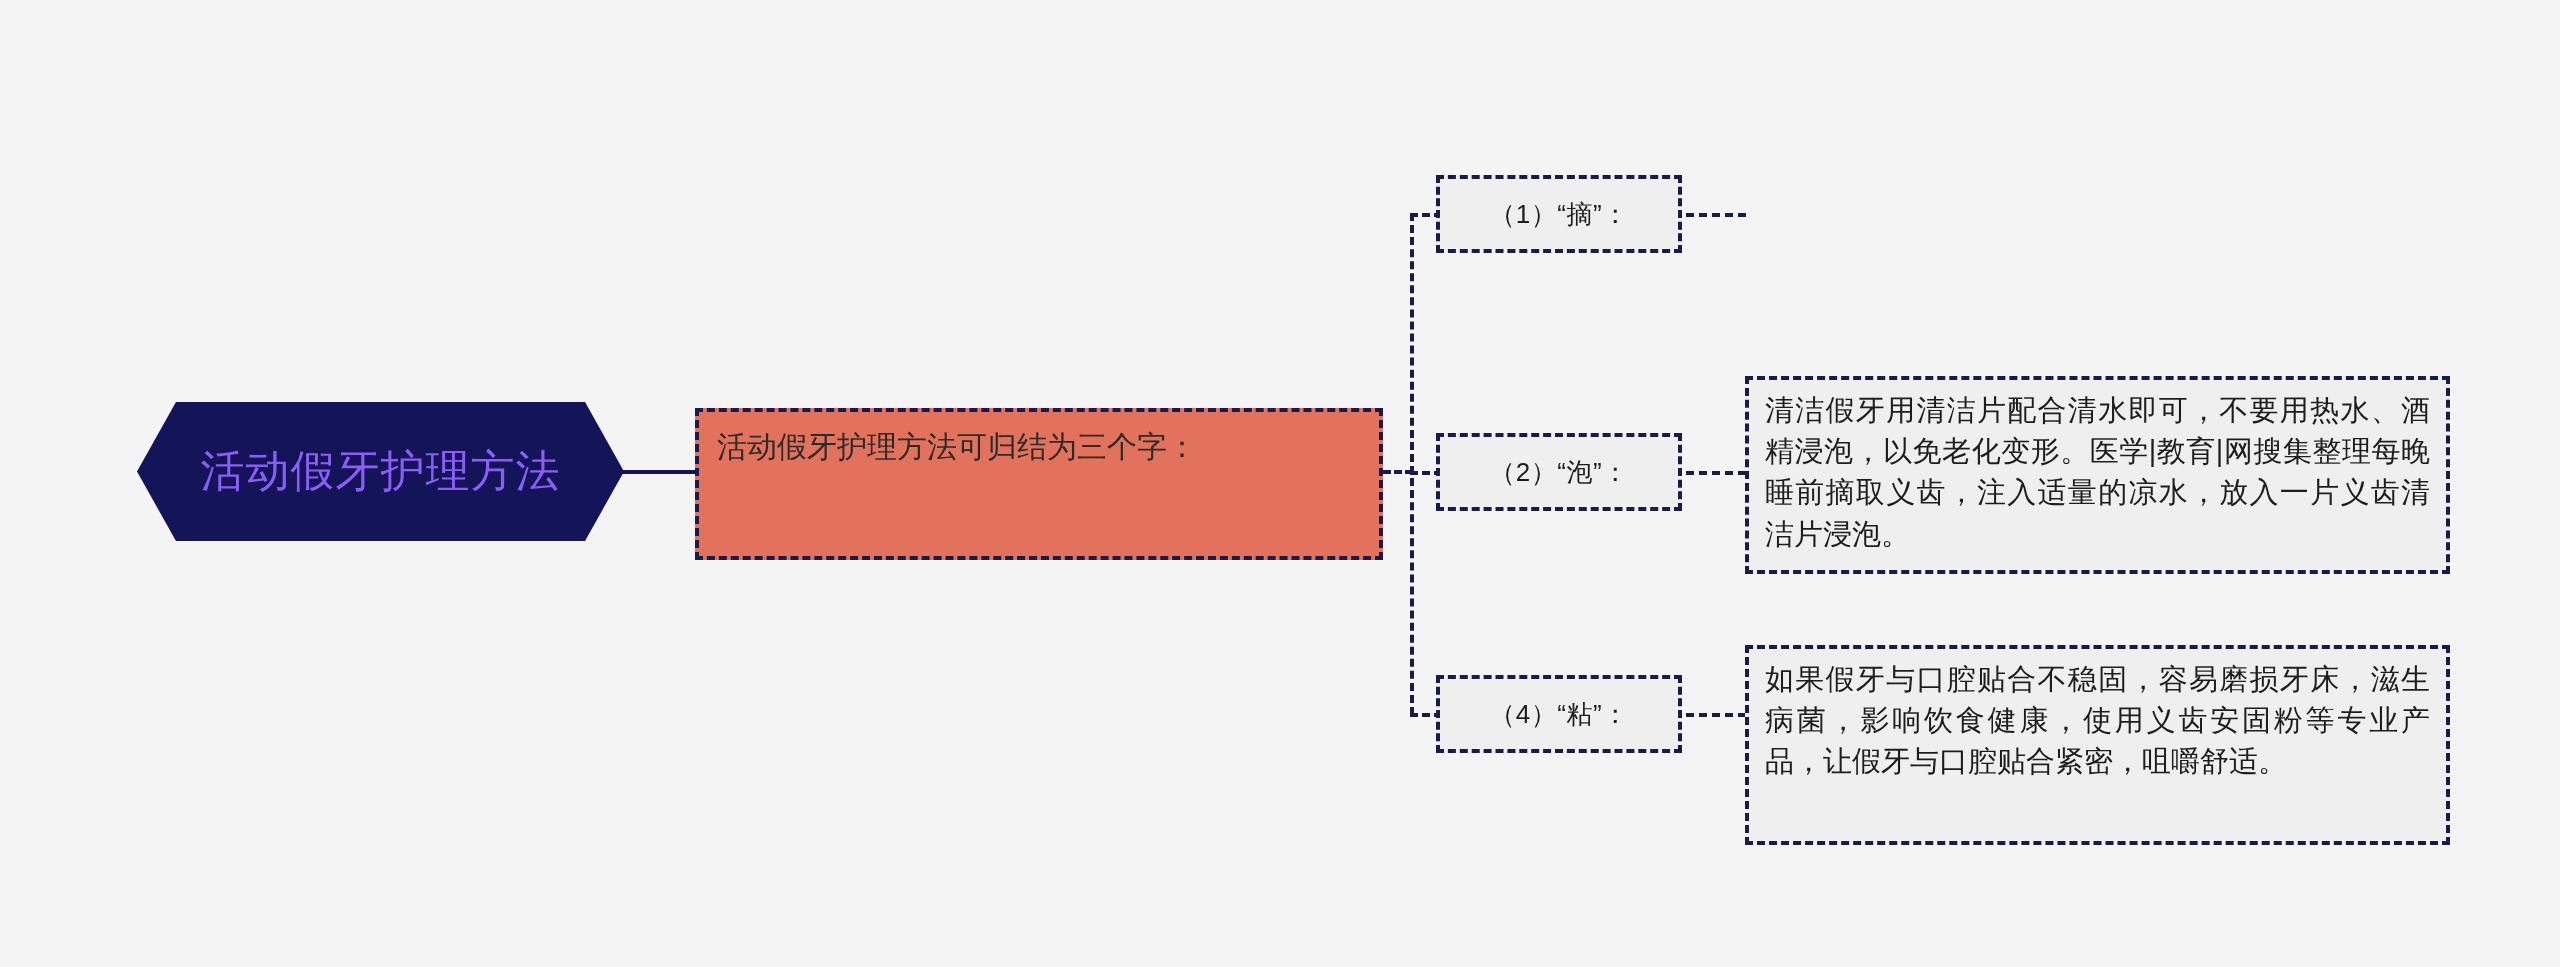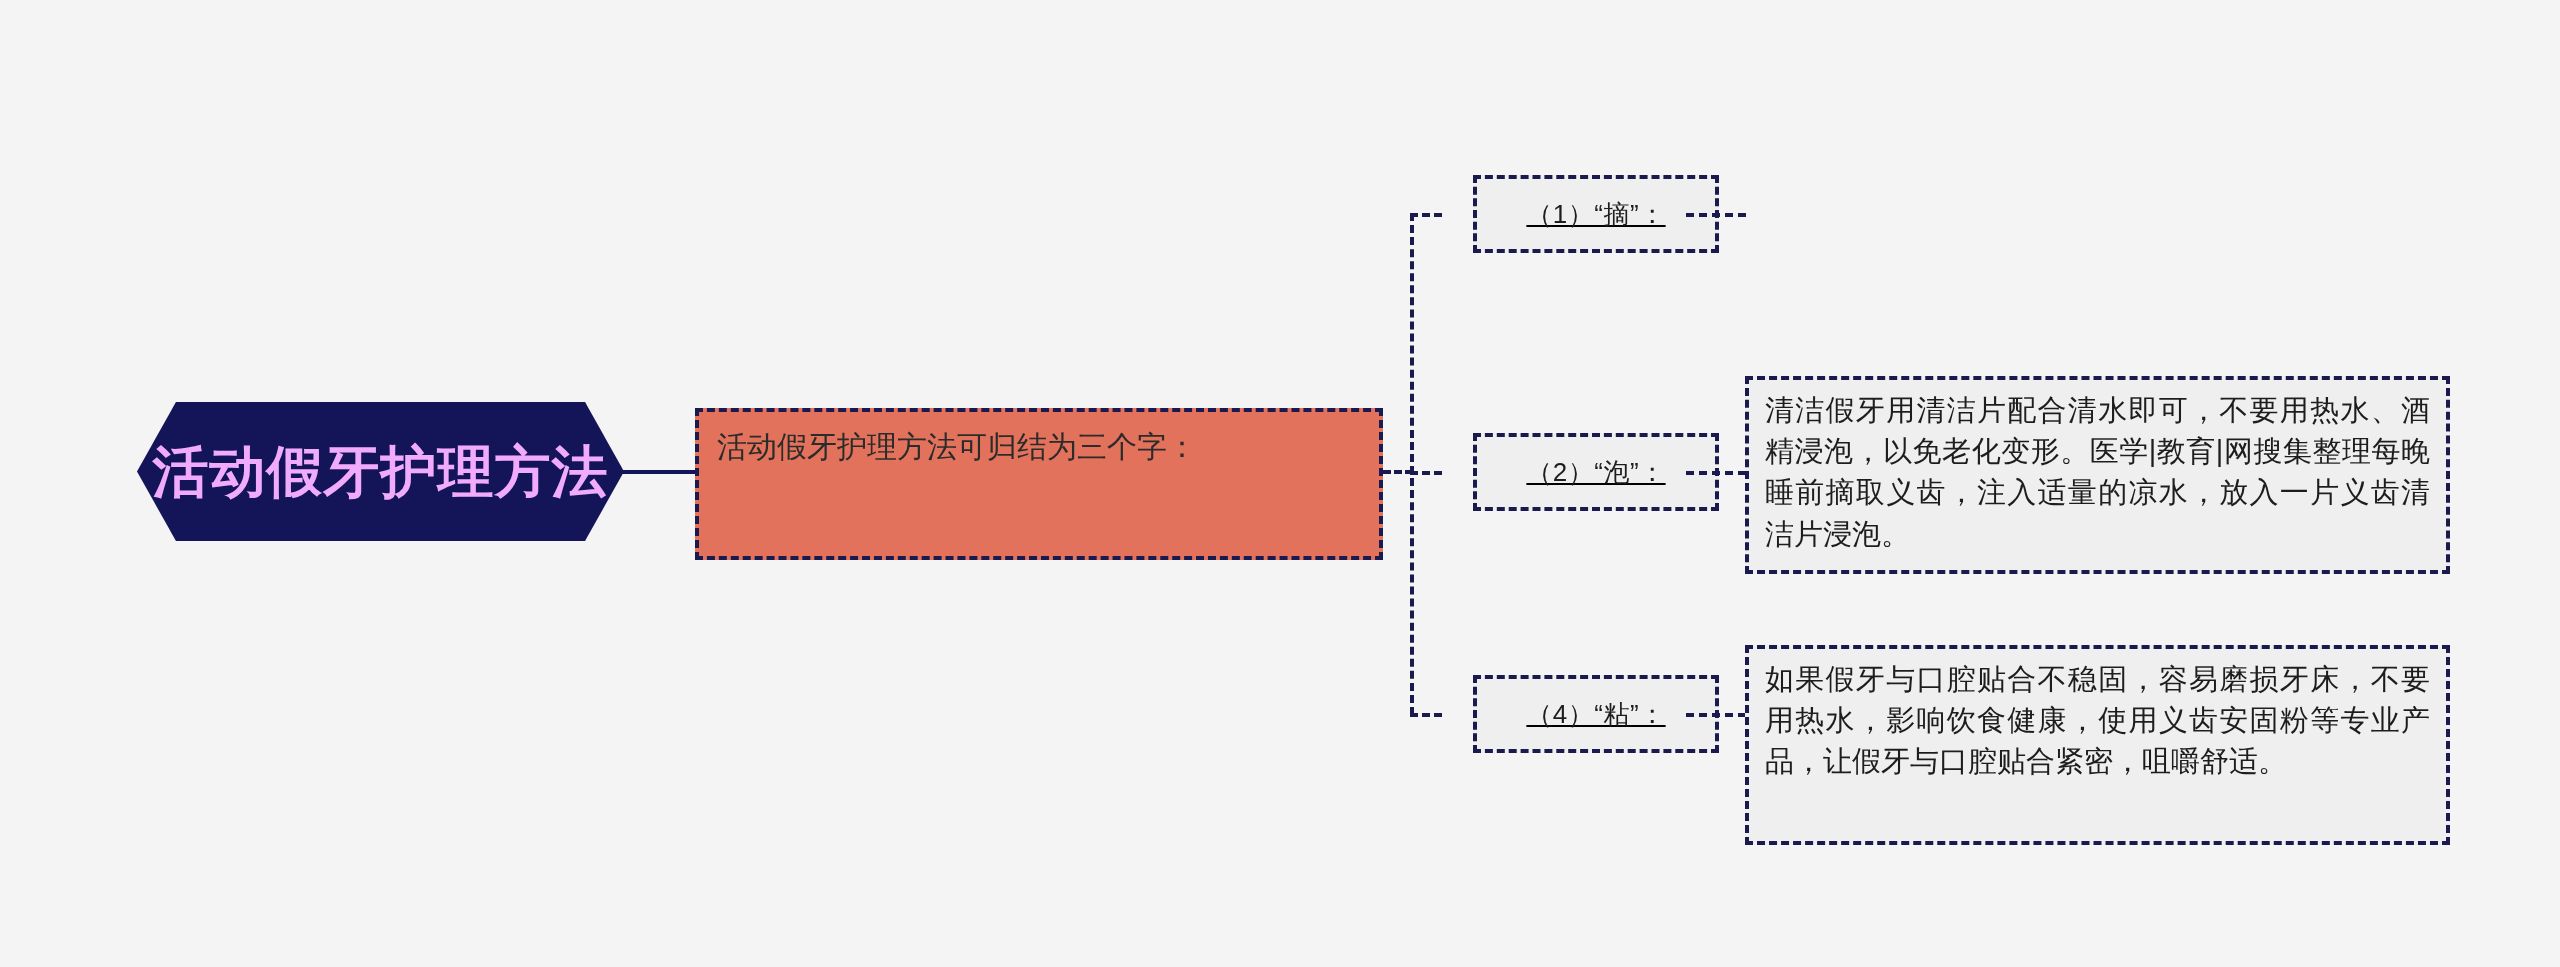--- a/index.html
+++ b/index.html
@@ -35,26 +35,25 @@
     color: #ffffff;
     display: flex;
     align-items: center;
     justify-content: center;
     -webkit-clip-path: polygon(0% 50%, 8.0% 0%, 92.0% 0%, 100% 50%, 92.0% 100%, 8.0% 100%);
     clip-path: polygon(0% 50%, 8.0% 0%, 92.0% 0%, 100% 50%, 92.0% 100%, 8.0% 100%);
     box-sizing: border-box;
     padding: 0 26px;
   }
   .root-node .root-label {
-    font-size: 56px;
+    font-size: 44px;
     line-height: 1.1;
     letter-spacing: 1px;
     white-space: nowrap;
-    color: #f0abfc;
-    font-weight: bold;
+    color: #8b5cf6;
   }
 
   
   .conn-h-solid {
     position: absolute;
     height: 0;
     border-top: 4px solid #141459;
   }
   .conn-h-dash {
     position: absolute;
@@ -83,30 +82,29 @@
     display: block;
     font-size: 30px;
     line-height: 1.38;
     color: #2b2b2b;
     word-break: break-all;
   }
 
   
   .key-node {
     position: absolute;
-    left: 1473px;
+    left: 1436px;
     width: 246px;
     height: 78px;
     background: #efefef;
     border: 4px dashed #1a1a4e;
     box-sizing: border-box;
     display: flex;
     align-items: center;
     justify-content: center;
-    text-decoration: underline;
   }
   .key-node .key-label {
     font-size: 26px;
     color: #1d1d1d;
     white-space: nowrap;
     letter-spacing: 0.5px;
   }
   #key-node-1 { top: 175px; }
   #key-node-2 { top: 433px; }
   #key-node-3 { top: 675px; }
@@ -171,16 +169,16 @@
   <div class="conn-h-dash" style="left:1686px; top:213px; width:60px;"></div>
   <div class="conn-h-dash" style="left:1686px; top:471px; width:60px;"></div>
   <div class="conn-h-dash" style="left:1686px; top:713px; width:60px;"></div>
 
 
   <div class="detail-box" id="detail-box-2">
     <span class="detail-text">清洁假牙用清洁片配合清水即可，不要用热水、酒精浸泡，以免老化变形。医学|教育|网搜集整理每晚睡前摘取义齿，注入适量的凉水，放入一片义齿清洁片浸泡。</span>
   </div>
 
   <div class="detail-box" id="detail-box-3">
-    <span class="detail-text">如果假牙与口腔贴合不稳固，容易磨损牙床，不要用热水，影响饮食健康，使用义齿安固粉等专业产品，让假牙与口腔贴合紧密，咀嚼舒适。</span>
+    <span class="detail-text">如果假牙与口腔贴合不稳固，容易磨损牙床，滋生病菌，影响饮食健康，使用义齿安固粉等专业产品，让假牙与口腔贴合紧密，咀嚼舒适。</span>
   </div>
 
 </div>
 
 </body></html>

